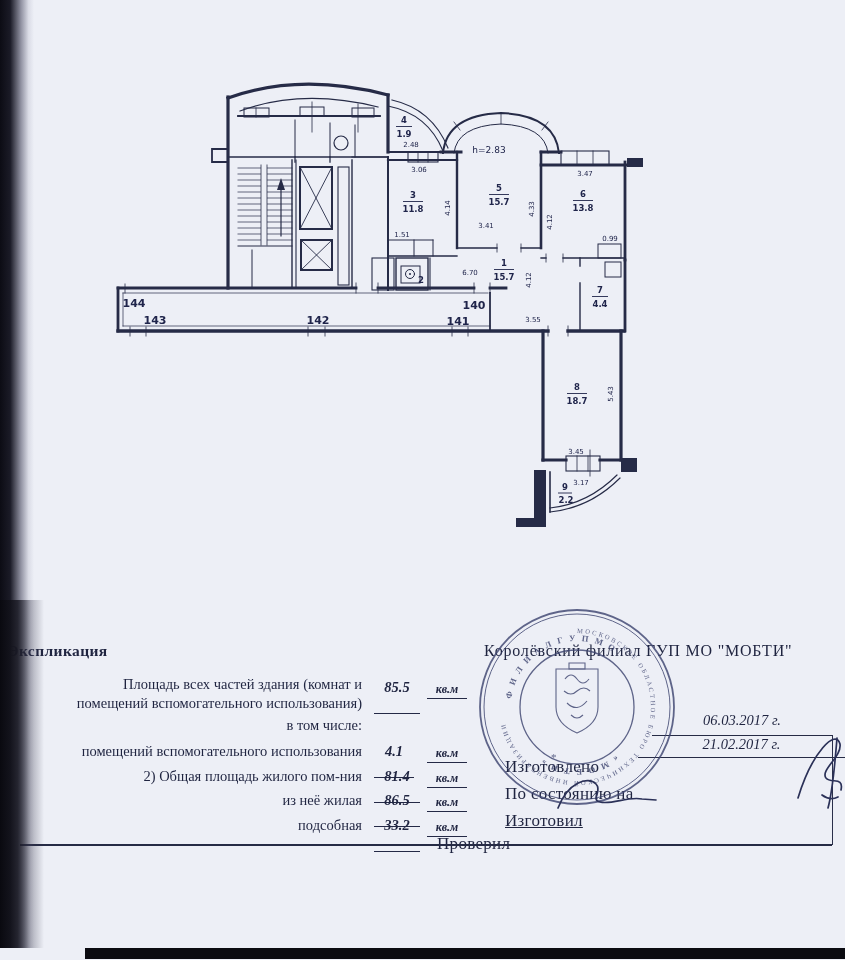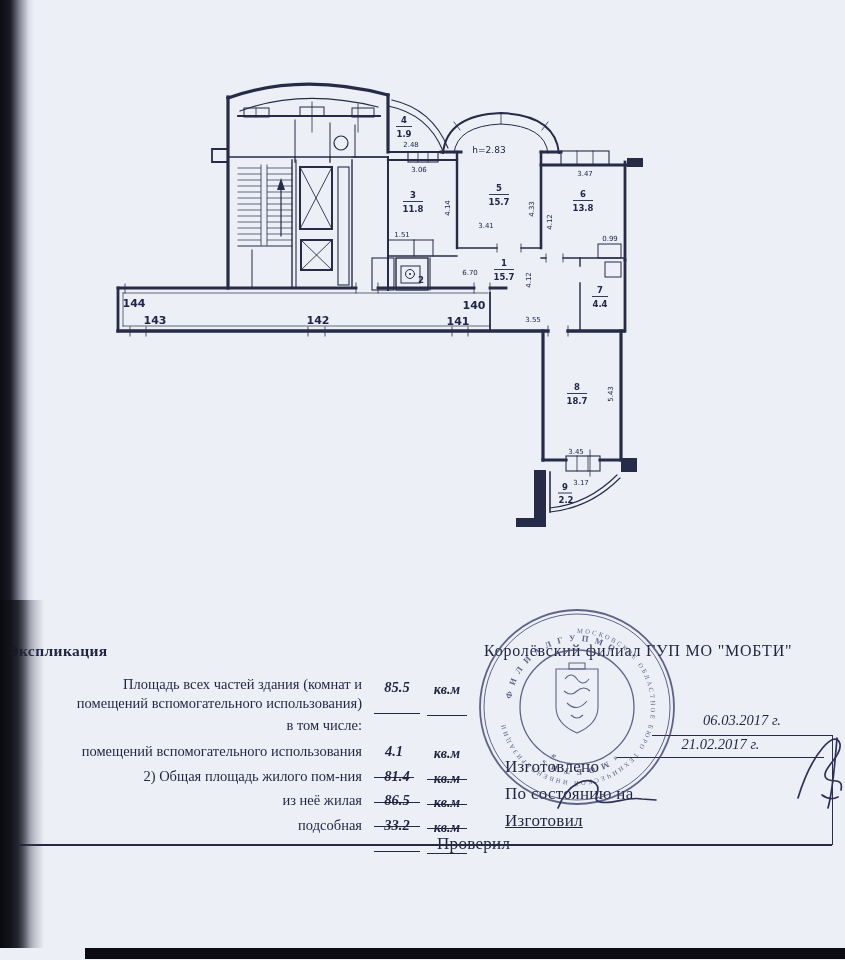--- a/index.html
+++ b/index.html
@@ -22,22 +22,22 @@
   .dim{font-size:7px;text-anchor:middle;}
   .cnum{font-size:11px;font-weight:bold;text-anchor:middle;}
   .hnote{font-size:9px;text-anchor:middle;}
   .fr{stroke:#20254b;stroke-width:.9;}
   
   .t{position:absolute;z-index:2;}
   .expl-title{font-weight:bold;font-size:15.5px;letter-spacing:.4px;}
   .lab{font-size:14.5px;text-align:right;}
   .val{font-style:italic;font-weight:bold;font-size:14.5px;text-align:center;
        border-bottom:1.6px solid #242946;padding-bottom:17px;}
-  .unit{font-style:italic;font-weight:bold;font-size:14px;text-align:center;
-       border-bottom:1.4px solid #242946;padding-bottom:17px;}
+  .unit{font-style:italic;font-weight:bold;font-size:12px;text-align:center;
+       border-bottom:1.4px solid #242946;padding-bottom:1px;}
   
   .org{font-size:16px;letter-spacing:.8px;}
   .sigrow-label{font-size:17px;letter-spacing:.3px;margin-top:44px;}
   .sigline{border-bottom:1.6px solid #262b45;text-align:center;font-style:italic;font-size:14.5px;}
   #seal-svg{position:absolute;left:0;top:0;z-index:3;pointer-events:none;}
   .seal{stroke:#3e4570;fill:none;opacity:.82;mix-blend-mode:multiply;}
   .seal text{fill:#3e4570;stroke:none;font-family:"Liberation Serif",serif;}
   .sig{stroke:#2b3158;fill:none;stroke-width:1.7;stroke-linecap:round;}
 </style>
 </head>
@@ -262,21 +262,21 @@
   <div class="t lab" style="top:817px;right:483px;width:300px;">подсобная</div>
   <div class="t val" style="left:374px;top:817px;width:46px;">33.2</div>
   <div class="t unit" style="left:427px;top:820px;width:40px;">кв.м</div>
 
   <div class="t org" style="left:484px;top:642px;">Королёвский филиал ГУП МО "МОБТИ"</div>
 
   <div class="t sigrow-label" style="left:505px;top:713px;">Изготовлено</div>
   <div class="t sigline" style="left:652px;top:712px;width:180px;height:23px;font-family:Liberation Serif, serif;">06.03.2017 г.</div>
 
   <div class="t sigrow-label" style="left:505px;top:740px;text-align:center;">По состоянию на</div>
-  <div class="t sigline" style="left:617px;top:736px;width:207px;height:21px;">21.02.2017 г.</div>
+  <div class="t sigline" style="left:638px;top:736px;width:207px;height:21px;">21.02.2017 г.</div>
 
   <div class="t sigrow-label" style="left:505px;top:767px;text-decoration:underline;">Изготовил</div>
 
   <div class="t sigrow-label" style="left:437px;top:790px;text-align:center;">Проверил</div>
 
   <svg id="seal-svg" width="845" height="960" viewBox="0 0 845 960">
     <g class="seal" transform="translate(577,707)">
       <circle r="97" stroke-width="1.8"></circle>
       <circle r="93" stroke-width="1"></circle>
       <circle r="57" stroke-width="1.3"></circle>

